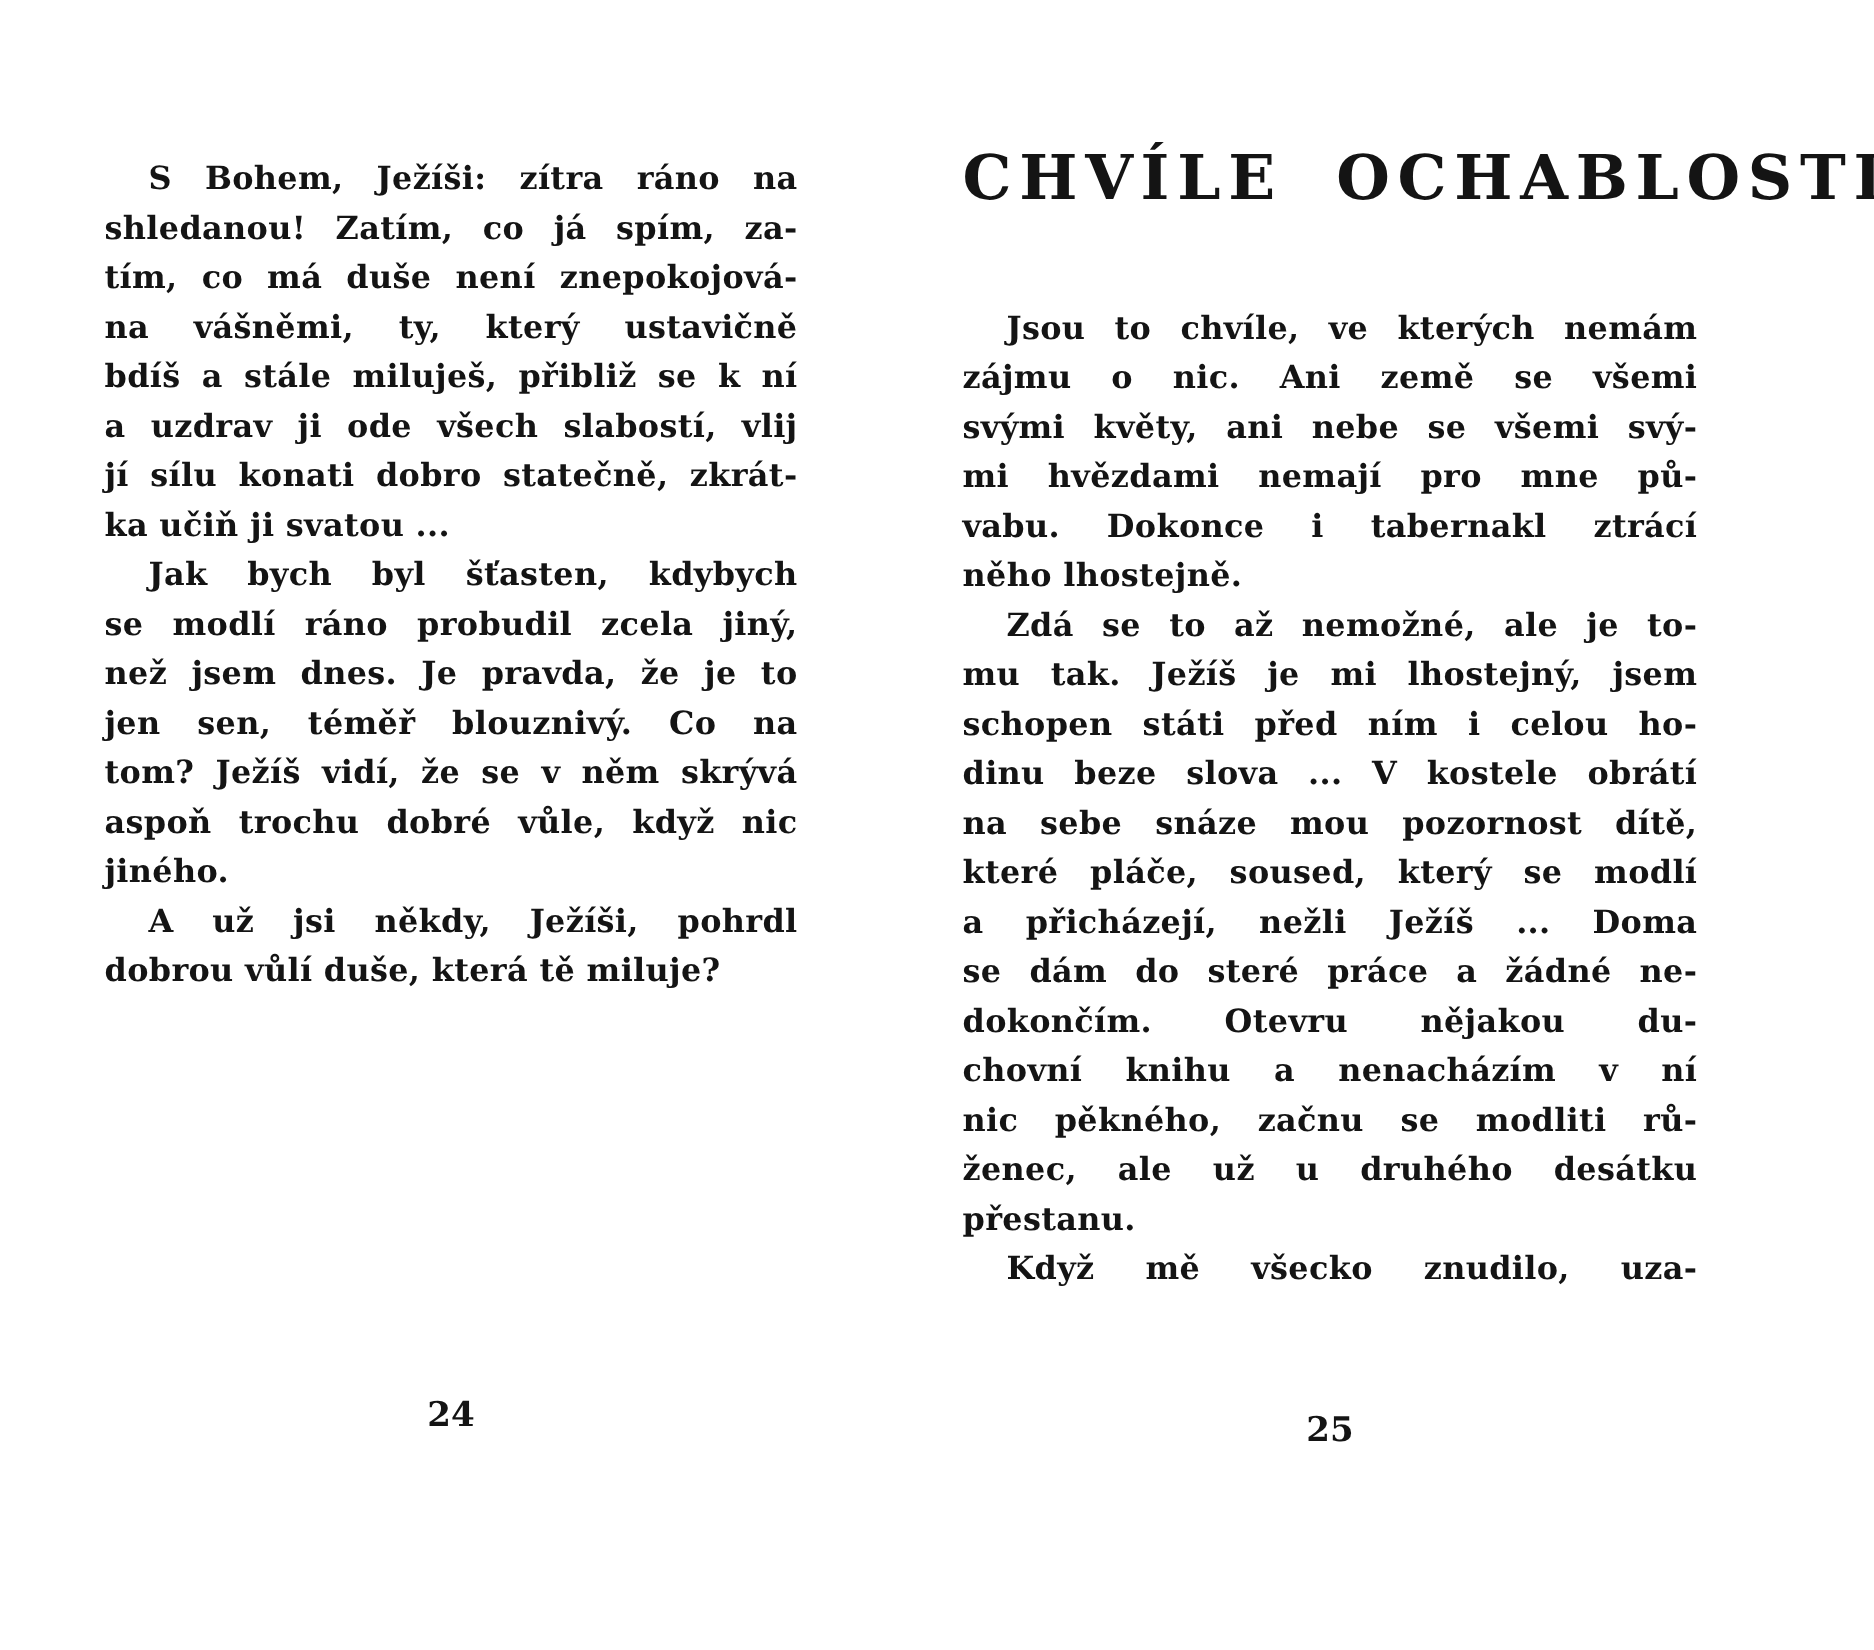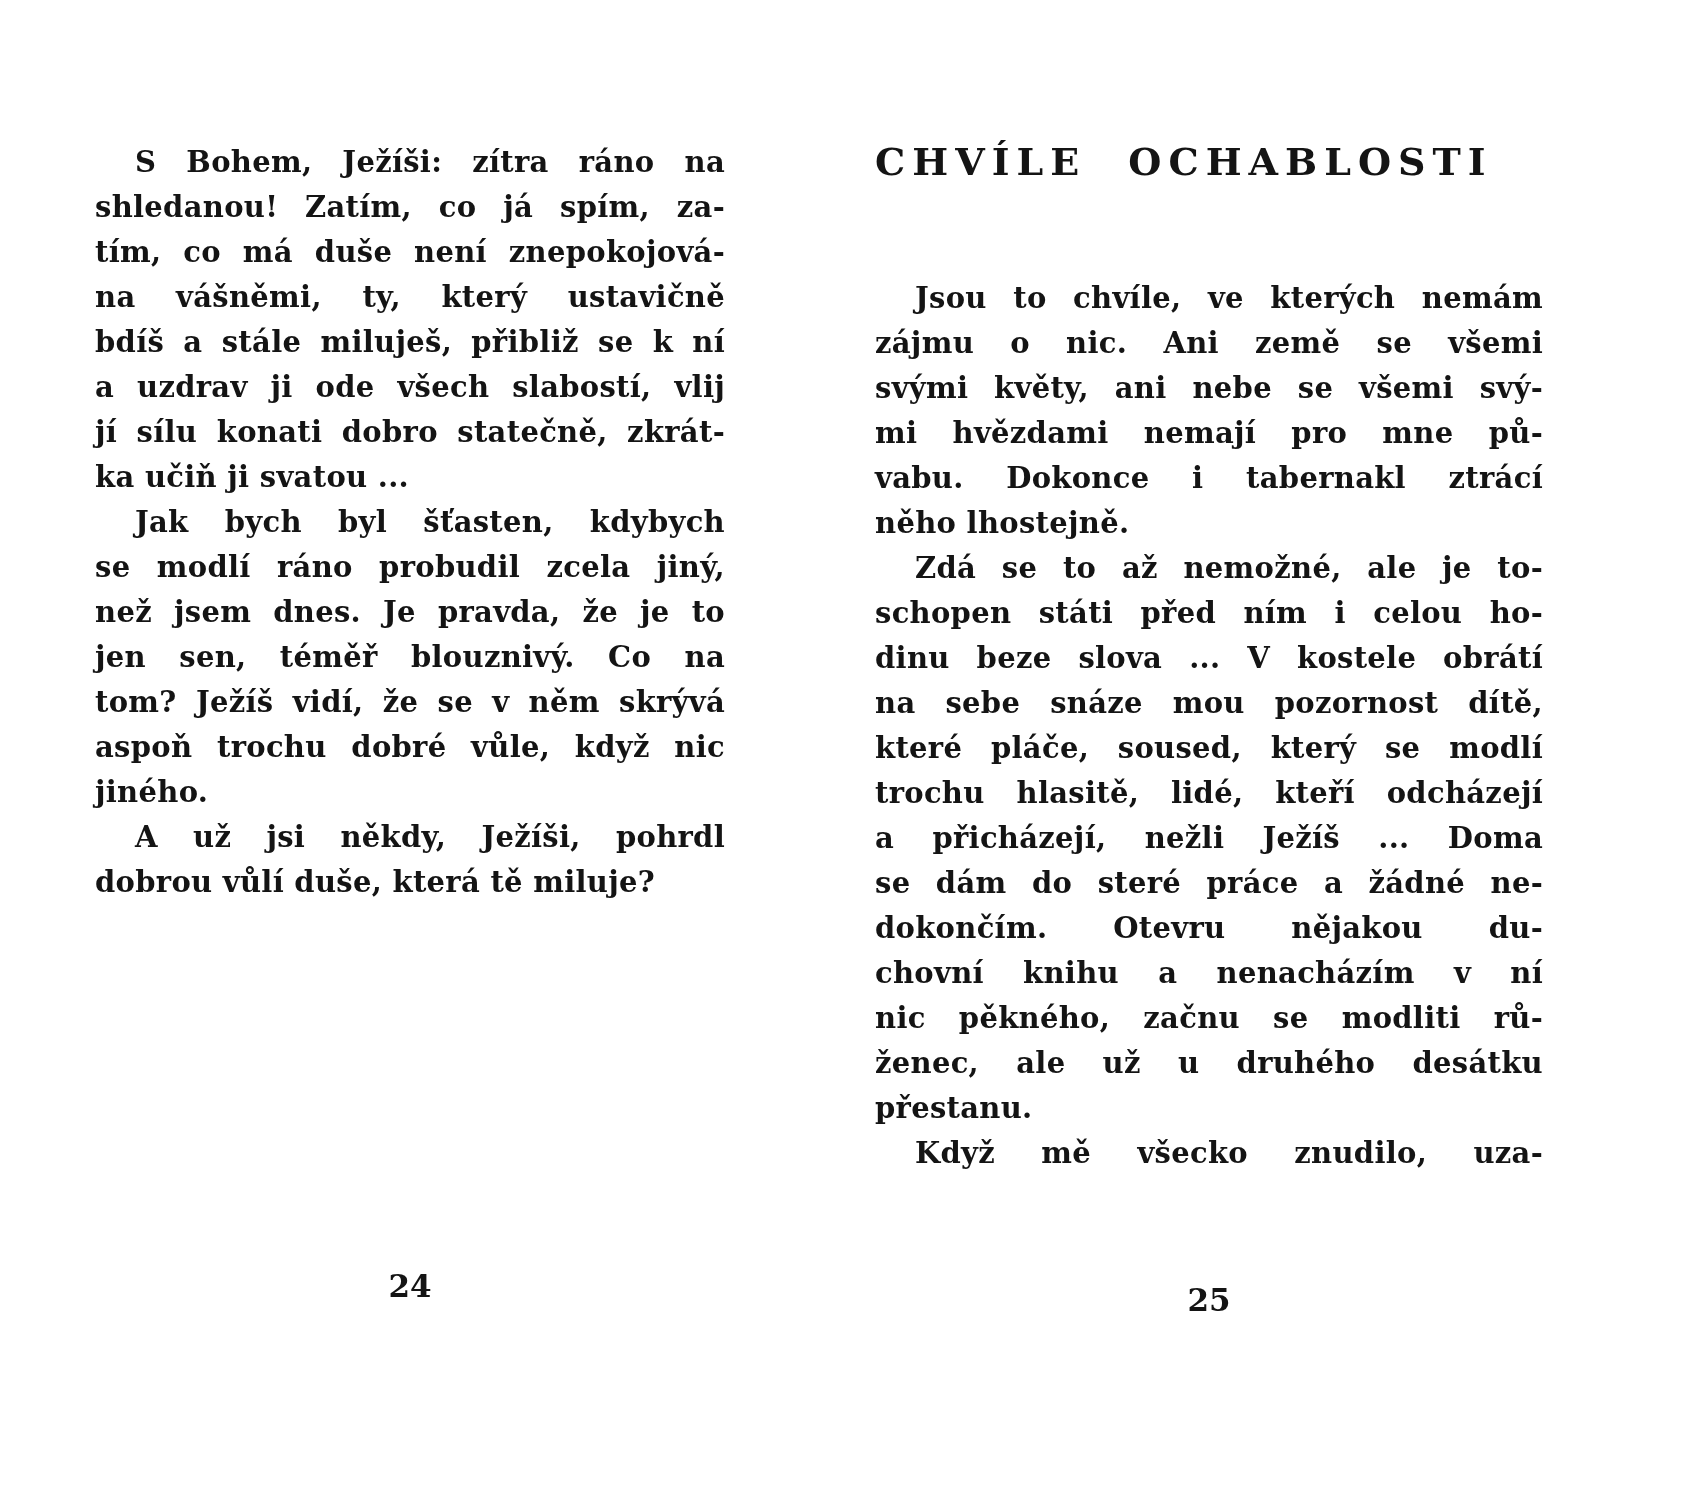--- a/index.html
+++ b/index.html
@@ -33,27 +33,28 @@
     position: absolute;
     width: 100%;
   }
   #left-page .page-body {
     top: 140px;
   }
   #right-page .page-body {
     top: 138px;
   }
   .chapter-title {
-    font-size: 38px;
+    font-size: 56px;
     font-weight: 700;
     letter-spacing: 7px;
     word-spacing: 22px;
     white-space: nowrap;
     line-height: 48px;
     margin: 0 0 90px 0;
+    text-align: center;
   }
   .paragraph {
     margin: 0;
   }
   .line {
     font-size: 29px;
     font-weight: 700;
     line-height: 45px;
     text-align: justify;
     text-align-last: justify;
@@ -121,25 +122,25 @@
           <div class="paragraph">
             <div class="line first">Jsou to chvíle, ve kterých nemám</div>
             <div class="line">zájmu o nic. Ani země se všemi</div>
             <div class="line">svými květy, ani nebe se všemi svý-</div>
             <div class="line">mi hvězdami nemají pro mne pů-</div>
             <div class="line">vabu. Dokonce i tabernakl ztrácí</div>
             <div class="line last">něho lhostejně.</div>
           </div>
           <div class="paragraph">
             <div class="line first">Zdá se to až nemožné, ale je to-</div>
+            <div class="line">mu tak. Ježíš je mi lhostejný, jsem</div>
             <div class="line">schopen státi před ním i celou ho-</div>
             <div class="line">dinu beze slova ... V kostele obrátí</div>
             <div class="line">na sebe snáze mou pozornost dítě,</div>
             <div class="line">které pláče, soused, který se modlí</div>
-            <div class="line">trochu hlasitě, lidé, kteří odcházejí</div>
             <div class="line">a přicházejí, nežli Ježíš ... Doma</div>
             <div class="line">se dám do steré práce a žádné ne-</div>
             <div class="line">dokončím. Otevru nějakou du-</div>
             <div class="line">chovní knihu a nenacházím v ní</div>
             <div class="line">nic pěkného, začnu se modliti rů-</div>
             <div class="line">ženec, ale už u druhého desátku</div>
             <div class="line last">přestanu.</div>
           </div>
           <div class="paragraph">
             <div class="line first">Když mě všecko znudilo, uza-</div>

